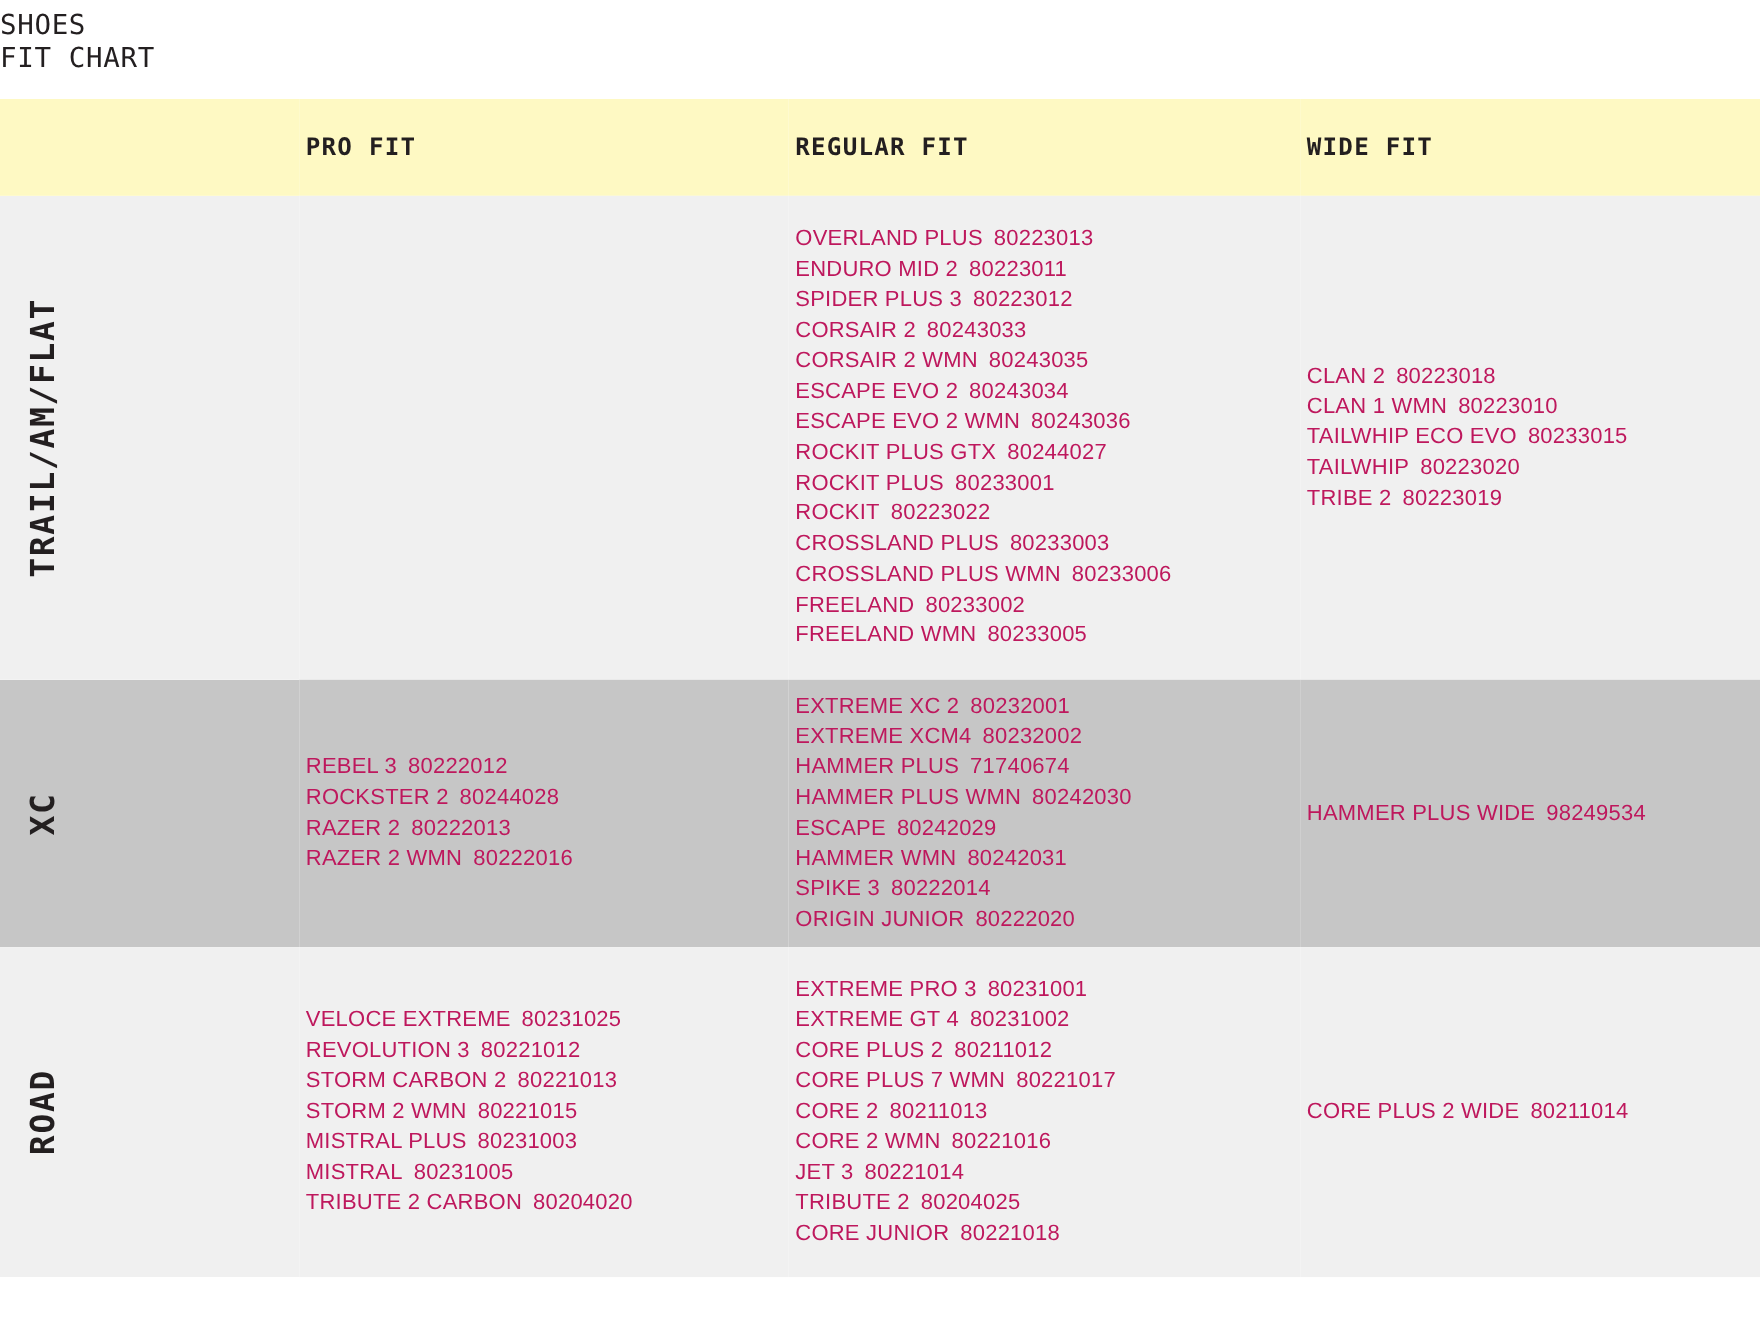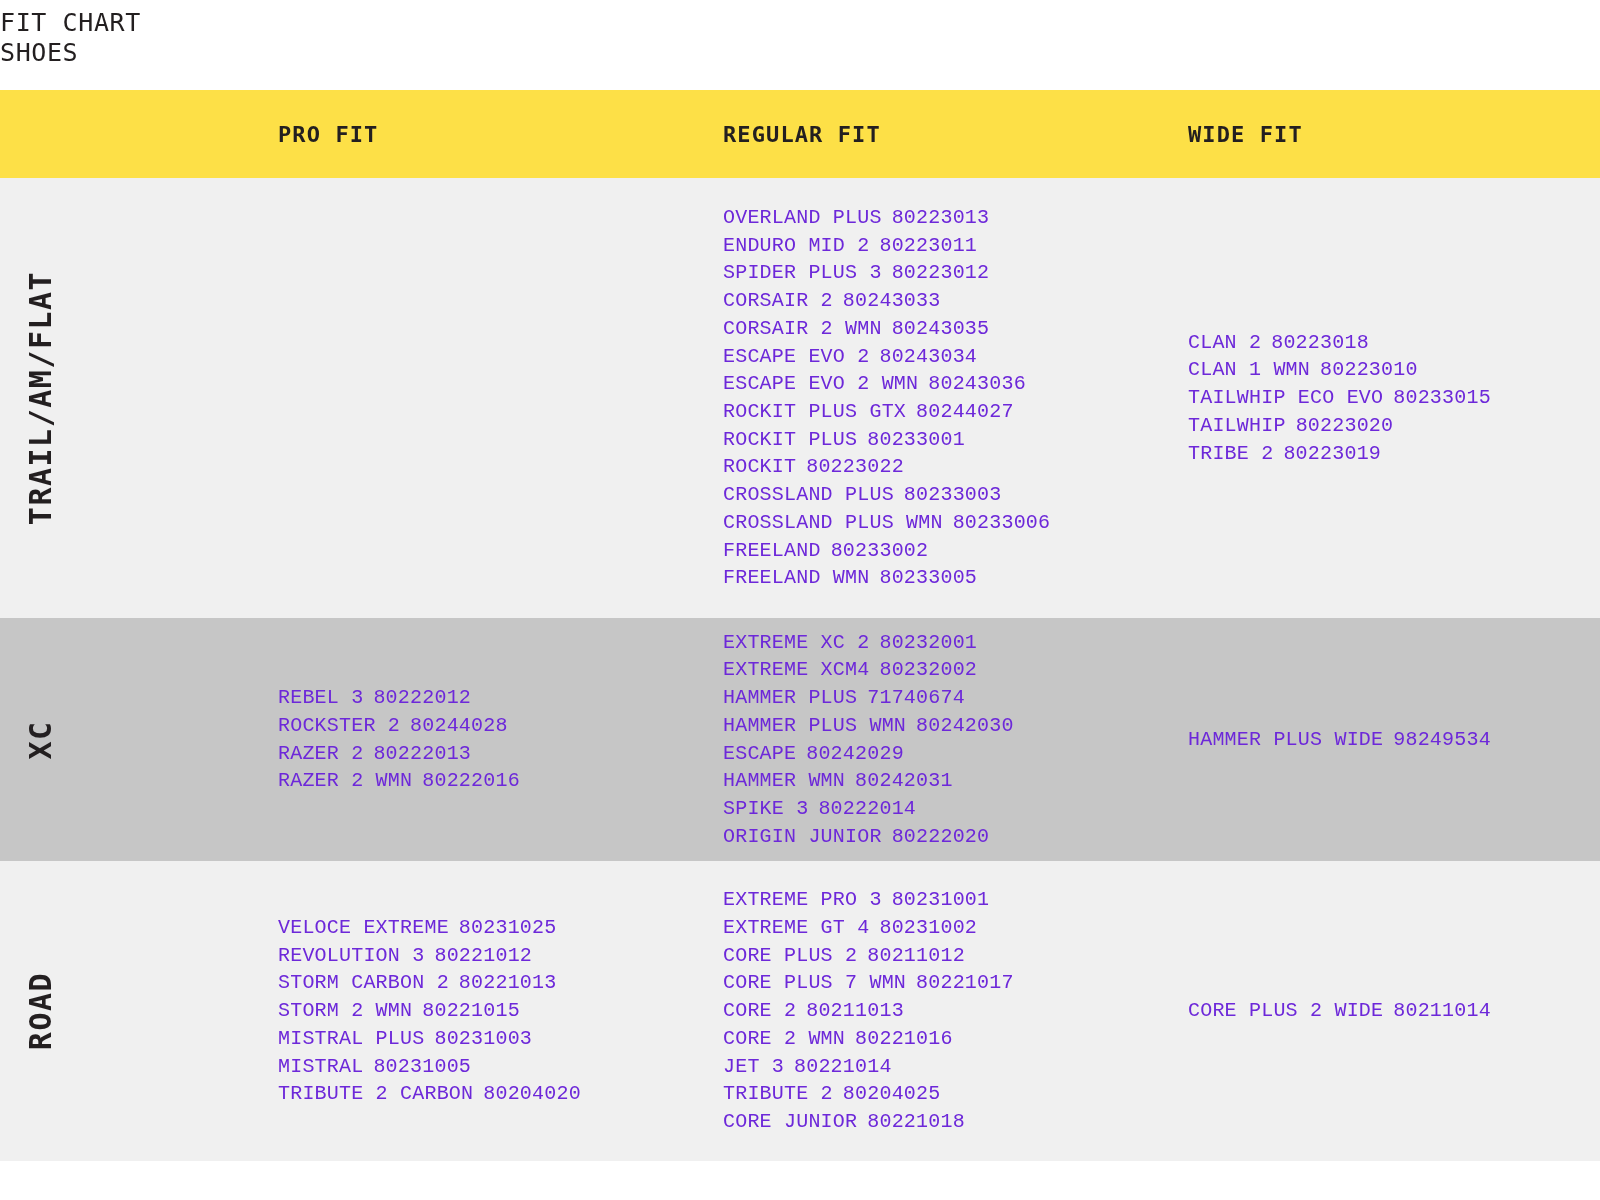--- a/index.html
+++ b/index.html
@@ -46,21 +46,21 @@
     width: 1600px;
     border-collapse: collapse;
     table-layout: fixed;
   }
   .fit-table col.c-cat   { width: 272px; }
   .fit-table col.c-pro   { width: 445px; }
   .fit-table col.c-reg   { width: 465px; }
   .fit-table col.c-wide  { width: 418px; }
 
   thead tr {
-    background: #fde047;
+    background: #fef9c3;
     height: 88px;
   }
   thead th {
     text-align: left;
     vertical-align: middle;
     padding: 0;
     font-family: "DejaVu Sans Mono", "Liberation Mono", monospace;
     font-size: 22px;
     letter-spacing: 1.1px;
     font-weight: 700;
@@ -92,43 +92,43 @@
     transform-origin: center center;
     white-space: nowrap;
     font-family: "DejaVu Sans Mono", "Liberation Mono", monospace;
     font-size: 30px;
     letter-spacing: 1.5px;
     font-weight: 700;
     color: #231f20;
   }
 
   .list {
-    font-family: Liberation Mono, monospace;
+    font-family: Liberation Sans, sans-serif;
     font-size: 20px;
     line-height: 27.7px;
     letter-spacing: 0.2px;
-    color: #6d28d9;
+    color: #be185d;
     padding-left: 6px;
   }
   .list .item { white-space: nowrap; }
   .list .code { margin-left: 10px; }
 
   
   tr.r-trail { height: 440px; }
   tr.r-xc    { height: 243px; }
   tr.r-road  { height: 300px; }
 </style>
 </head>
 <body>
 
 <div class="page">
 
   <div class="title-block">
+    <div class="title-line">SHOES</div>
     <div class="title-line">FIT CHART</div>
-    <div class="title-line">SHOES</div>
   </div>
 
   <table class="fit-table">
     <colgroup>
       <col class="c-cat">
         <col class="c-pro">
         <col class="c-reg">
         <col class="c-wide">
     </colgroup>
     <thead>

